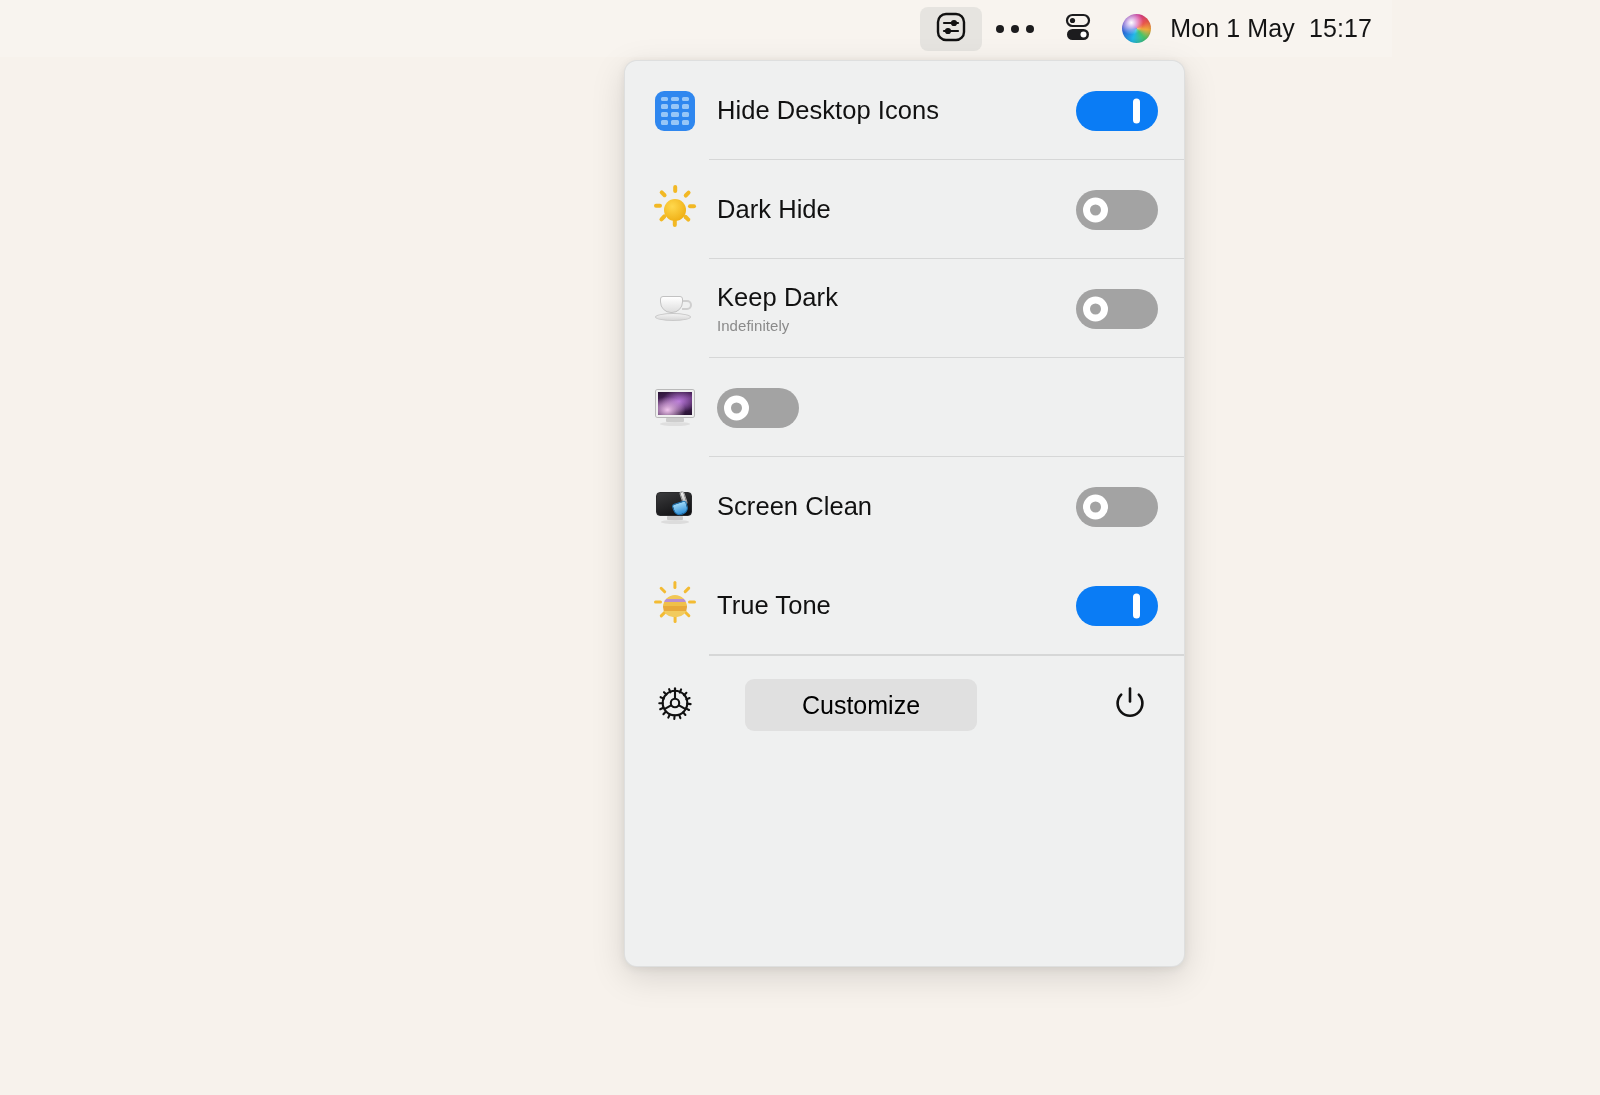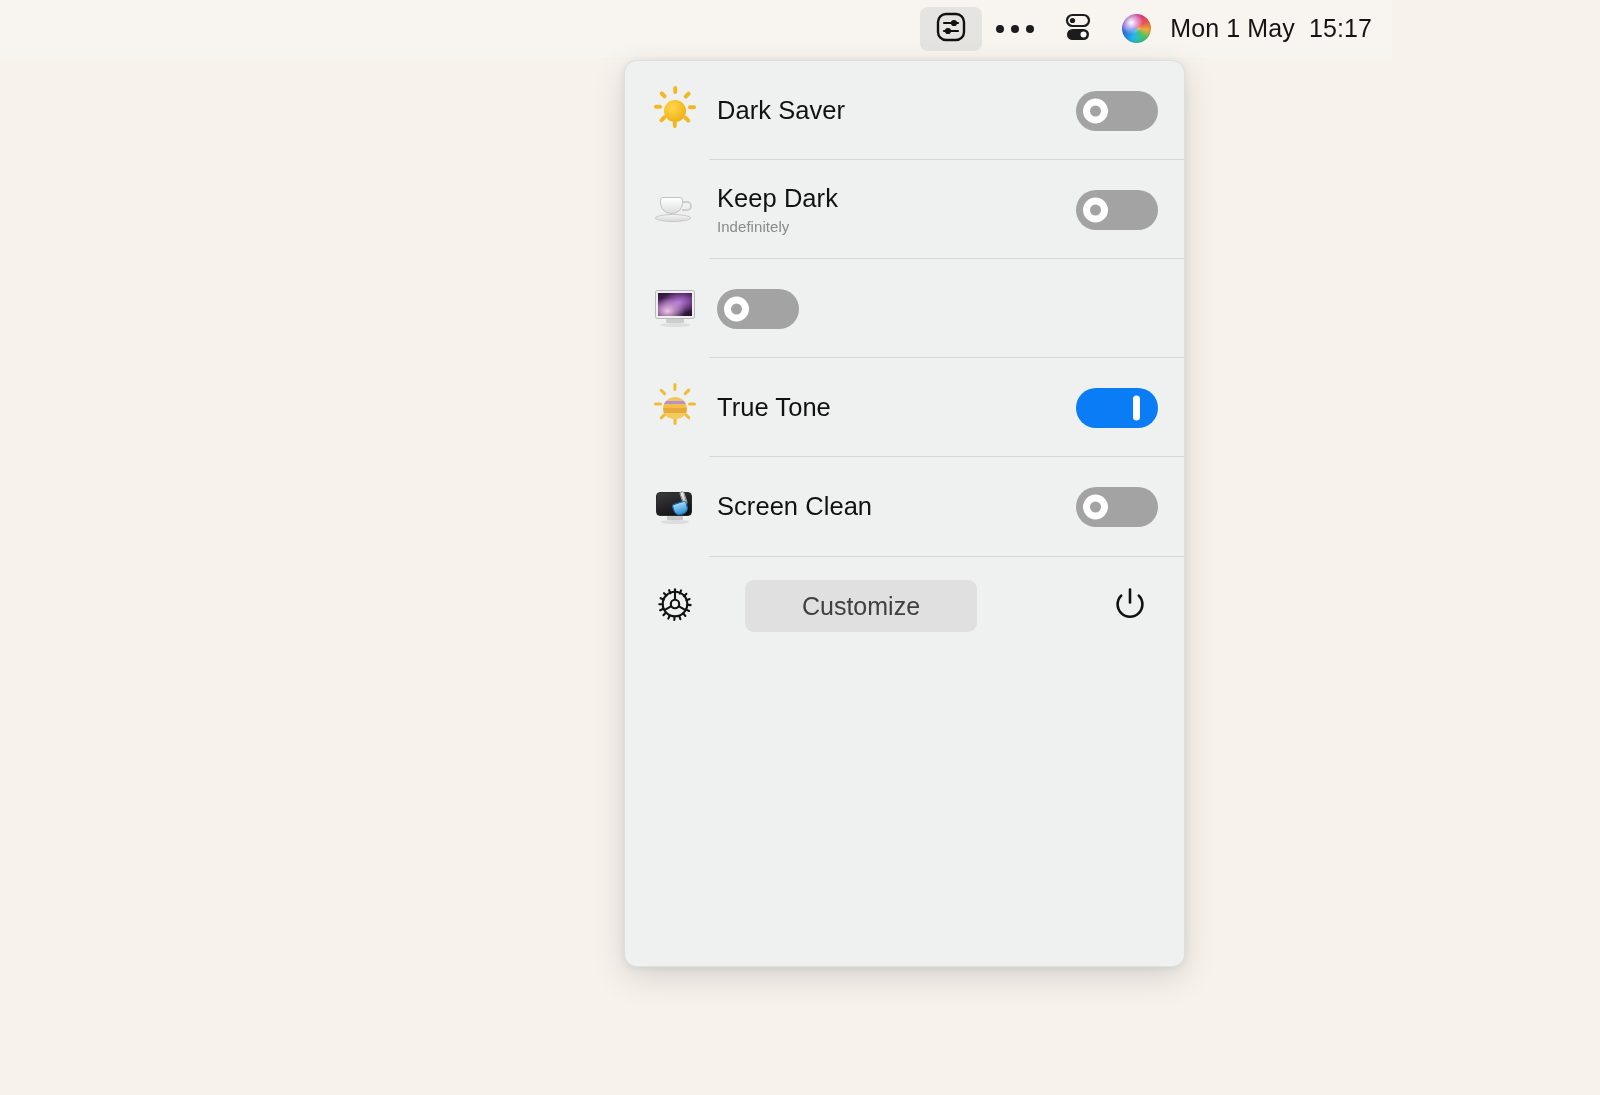--- a/index.html
+++ b/index.html
@@ -214,21 +214,21 @@
     flex: 1;
     margin: 0 14px 0 42px;
     height: 52px;
     max-width: 232px;
     border-radius: 9px;
     background: #e0e0e0;
     display: flex;
     align-items: center;
     justify-content: center;
     font-size: 25px;
-    color: #404040;
+    color: #000000;
     border: none;
     font-family: "Liberation Sans", sans-serif;
   }
   .footer-right {
     width: 56px; min-width: 56px; height: 56px;
     display: flex; align-items: center; justify-content: center;
     margin-left: auto;
   }
 
   
@@ -457,37 +457,62 @@
 
   <div class="mb-slot mb-siri">
     <div class="siri-orb"></div>
   </div>
 
   <div class="mb-slot mb-clock">Mon 1 May  15:17</div>
 </div>
 
 <div class="panel">
 
+  <div class="row">
+    <div class="row-icon">
+      <div class="ico-grid">
+        <i></i>
+          <i></i>
+          <i></i>
+          <i></i>
+          <i></i>
+          <i></i>
+          <i></i>
+          <i></i>
+          <i></i>
+          <i></i>
+          <i></i>
+          <i></i>
+      </div>
+    </div>
+    <div class="row-text">
+      <div class="row-title">Hide Desktop Icons</div>
+    </div>
+    <div class="toggle on">
+      <span class="knob-on"></span>
+    </div>
+    <div class="sep"></div>
+  </div>
 
   <div class="row">
     <div class="row-icon">
       <div class="ico-sun">
         <span class="ray" style="transform:translate(-50%,-50%) rotate(0deg) translateY(-21px)"></span>
         <span class="ray" style="transform:translate(-50%,-50%) rotate(45deg) translateY(-21px)"></span>
         <span class="ray" style="transform:translate(-50%,-50%) rotate(90deg) translateY(-21px)"></span>
         <span class="ray" style="transform:translate(-50%,-50%) rotate(135deg) translateY(-21px)"></span>
         <span class="ray" style="transform:translate(-50%,-50%) rotate(180deg) translateY(-21px)"></span>
         <span class="ray" style="transform:translate(-50%,-50%) rotate(225deg) translateY(-21px)"></span>
         <span class="ray" style="transform:translate(-50%,-50%) rotate(270deg) translateY(-21px)"></span>
         <span class="ray" style="transform:translate(-50%,-50%) rotate(315deg) translateY(-21px)"></span>
         <span class="core"></span>
       </div>
     </div>
     <div class="row-text">
-      <div class="row-title">Dark Saver</div>
+      <div class="row-title">Dark Hide</div>
     </div>
     <div class="toggle">
       <span class="knob-off"></span>
     </div>
     <div class="sep"></div>
   </div>
 
   <div class="row">
     <div class="row-icon">
       <div class="ico-cup">
@@ -514,20 +539,39 @@
         <span class="base"></span>
       </div>
     </div>
     <div class="toggle">
       <span class="knob-off"></span>
     </div>
     <div class="sep"></div>
   </div>
 
 
+
+  <div class="row nosep">
+    <div class="row-icon">
+      <div class="ico-screenclean">
+        <span class="screen"></span>
+        <span class="stand"></span>
+        <span class="base"></span>
+        <span class="brush-handle"></span>
+        <span class="brush-head"></span>
+      </div>
+    </div>
+    <div class="row-text">
+      <div class="row-title">Screen Clean</div>
+    </div>
+    <div class="toggle">
+      <span class="knob-off"></span>
+    </div>
+
+  </div>
 
   <div class="row">
     <div class="row-icon">
       <div class="ico-truetone">
         <span class="ray" style="transform:translate(-50%,-50%) rotate(0deg) translateY(-21px)"></span>
         <span class="ray" style="transform:translate(-50%,-50%) rotate(45deg) translateY(-21px)"></span>
         <span class="ray" style="transform:translate(-50%,-50%) rotate(90deg) translateY(-21px)"></span>
         <span class="ray" style="transform:translate(-50%,-50%) rotate(135deg) translateY(-21px)"></span>
         <span class="ray" style="transform:translate(-50%,-50%) rotate(180deg) translateY(-21px)"></span>
         <span class="ray" style="transform:translate(-50%,-50%) rotate(225deg) translateY(-21px)"></span>
@@ -536,39 +580,20 @@
         <span class="dome"></span>
       </div>
     </div>
     <div class="row-text">
       <div class="row-title">True Tone</div>
     </div>
     <div class="toggle on">
       <span class="knob-on"></span>
     </div>
     <div class="sep"></div>
-  </div>
-
-  <div class="row nosep">
-    <div class="row-icon">
-      <div class="ico-screenclean">
-        <span class="screen"></span>
-        <span class="stand"></span>
-        <span class="base"></span>
-        <span class="brush-handle"></span>
-        <span class="brush-head"></span>
-      </div>
-    </div>
-    <div class="row-text">
-      <div class="row-title">Screen Clean</div>
-    </div>
-    <div class="toggle">
-      <span class="knob-off"></span>
-    </div>
-
   </div>
 
   <div class="footer">
     <div class="sep"></div>
 
     <div class="footer-ico">
       <span>
         <svg width="44" height="44" viewBox="0 0 44 44">
           <g fill="none" stroke="#111" stroke-width="2.1">
             <circle cx="22" cy="22" r="12.3"></circle>

